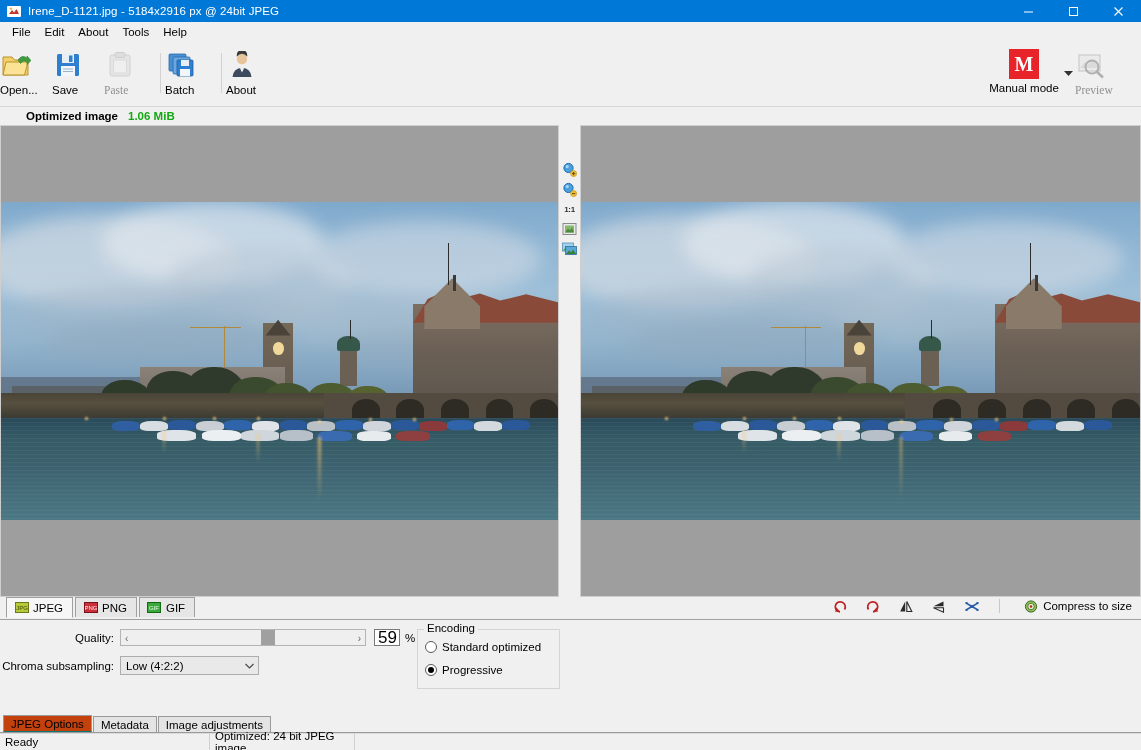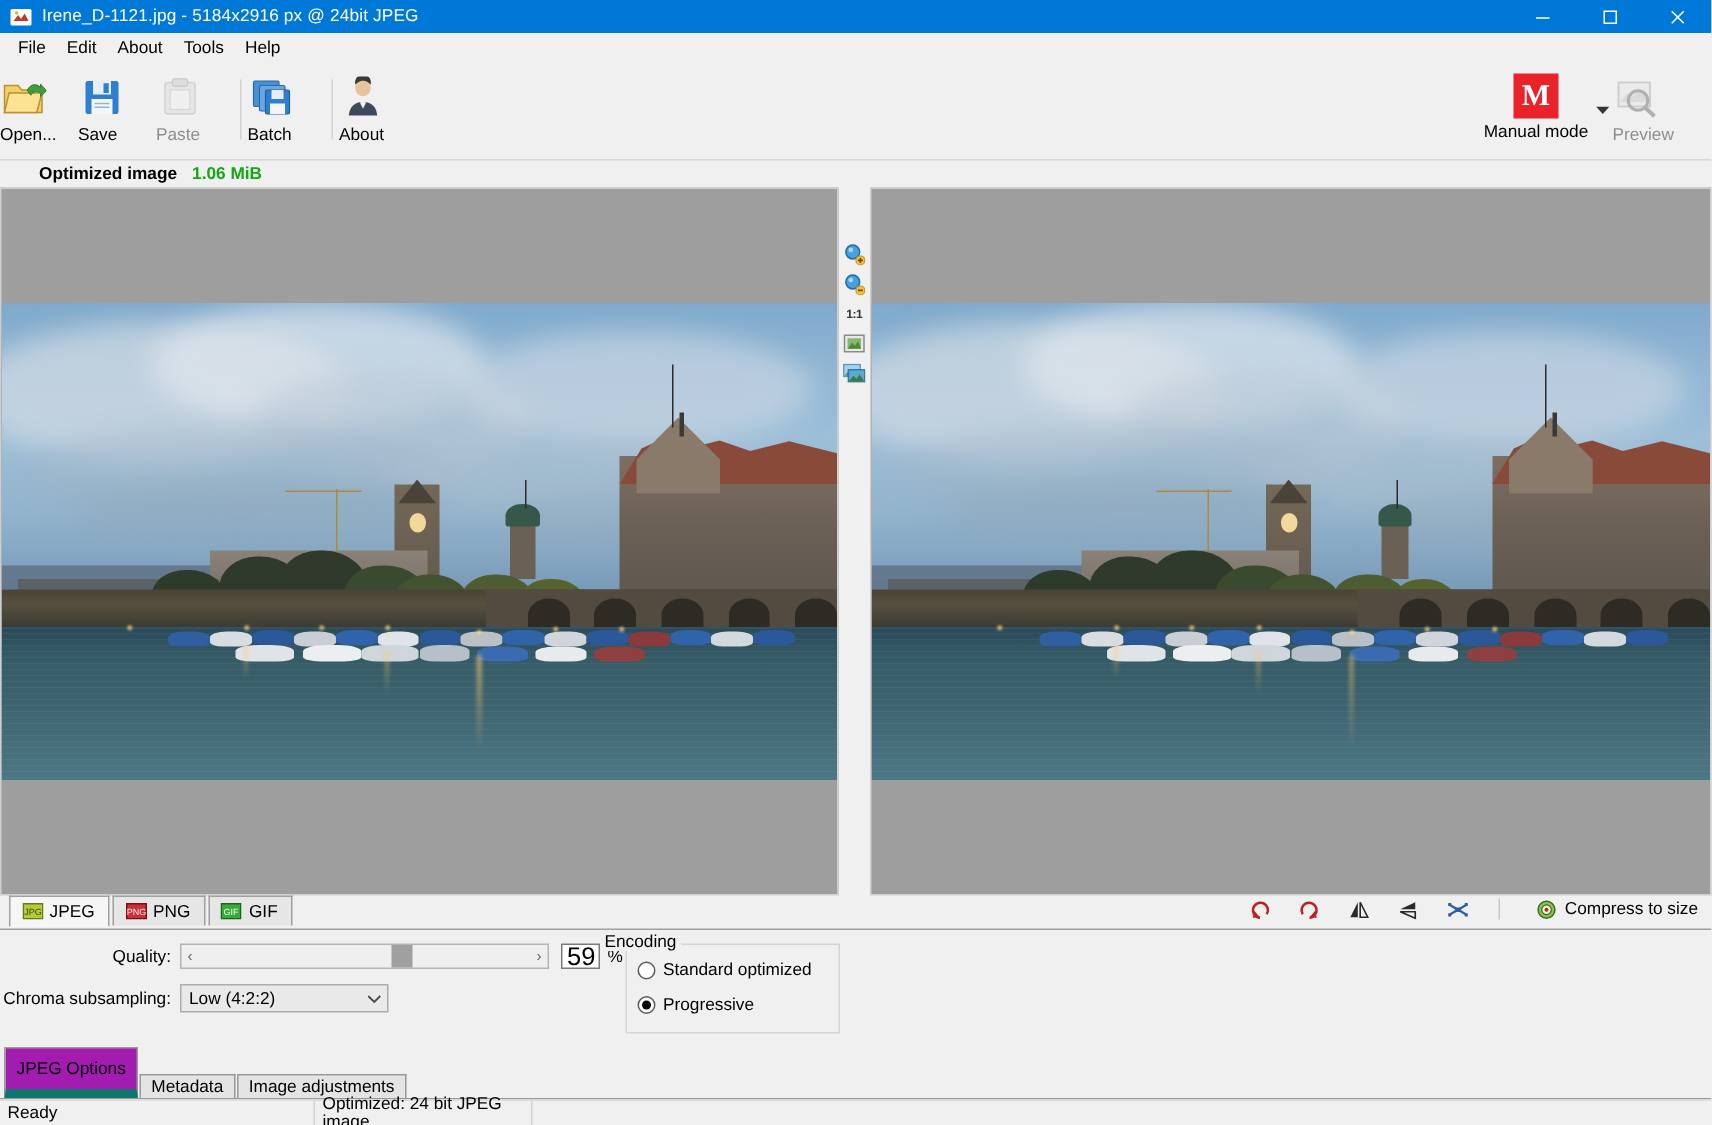--- a/index.html
+++ b/index.html
@@ -91,21 +91,21 @@
   .tb-btn {
     width: 52px;
     display: flex;
     flex-direction: column;
     align-items: flex-start;
     justify-content: flex-start;
     padding-top: 4px;
     height: 54px;
     cursor: default;
   }
-  .tb-btn.disabled { opacity: .42; }
+  .tb-btn.disabled { opacity: .42; font-family: Liberation Serif, serif; }
   .tb-btn .ico { height: 32px; width: 32px; display: flex; align-items: center; justify-content: center; }
   .tb-btn .lbl { font-size: 11.5px; margin-top: 3px; white-space: nowrap; }
   .tb-sep {
     width: 1px;
     height: 40px;
     background: #d2d2d2;
     margin: 8px 4px 0 4px;
   }
   .tb-right {
     margin-left: auto;
@@ -376,21 +376,21 @@
   .encoding-box {
     position: absolute;
     left: 417px; top: 9px;
     width: 143px; height: 60px;
     border: 1px solid #d4d4d4;
     background: #f0f0f0;
     box-sizing: border-box;
   }
   .encoding-legend {
     position: absolute;
-    left: 400px; top: 2px;
+    left: 424px; top: 2px;
     background: #f0f0f0;
     padding: 0 3px;
     font-size: 11.5px;
   }
   .radio-row {
     display: flex; align-items: center; gap: 5px;
     padding-left: 7px;
     font-size: 11.5px;
     cursor: default;
   }
@@ -428,21 +428,21 @@
     padding: 0 7px;
     font-size: 11.5px;
     border: 1px solid #9a9a9a;
     border-bottom: none;
     background: #e4e4e4;
     margin-right: 1px;
     display: flex; align-items: center;
     box-sizing: border-box;
     cursor: default;
   }
-  .btab.active { background: #a21caf; border-bottom: 6px solid #0f766e; height: 34px; position: relative; z-index:2; }
+  .btab.active { background: #c2410c; border-bottom: 1px solid #0f766e; height: 17px; position: relative; z-index:2; }
 
   
   .statusbar {
     flex: 0 0 auto;
     height: 16px;
     background: #f0f0f0;
     display: flex;
     align-items: center;
     font-size: 11.5px;
     border-top: 1px solid #dcdcdc;

